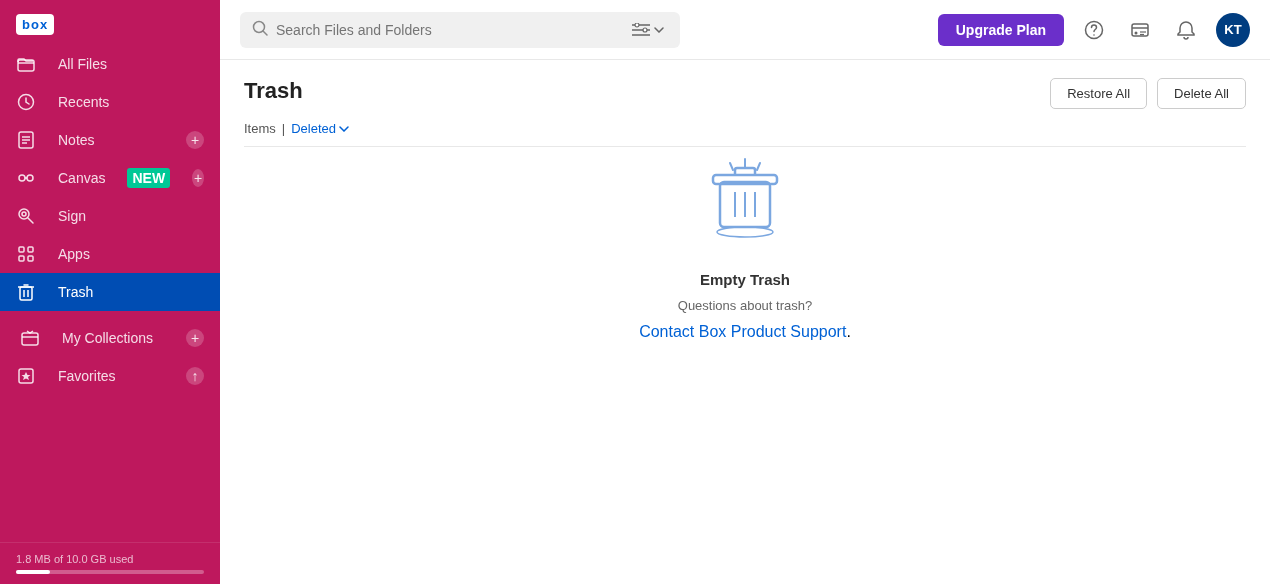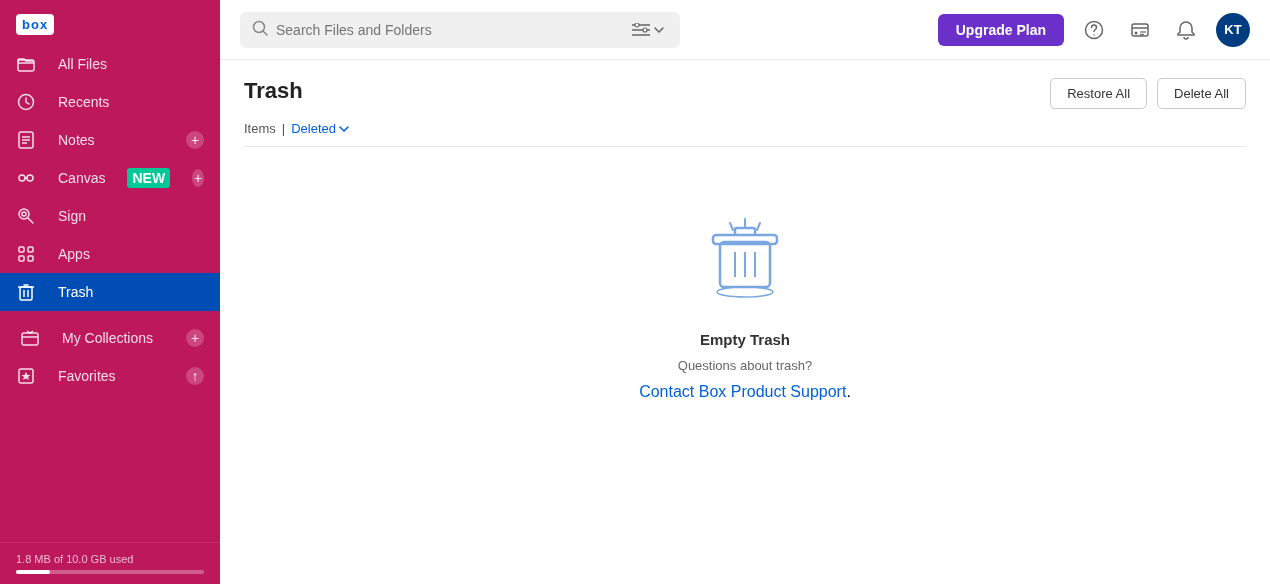--- a/index.html
+++ b/index.html
@@ -202,21 +202,20 @@
 
     
     .divider { height: 1px; background: #e8e8e8; margin: 0 24px; flex-shrink: 0; }
 
     
     #empty-state {
       flex: 1;
       display: flex;
       flex-direction: column;
       align-items: center;
-      justify-content: center;
       gap: 10px;
       padding-bottom: 40px;
     }
     .empty-icon { margin-bottom: 10px; }
     .empty-title { font-size: 15px; font-weight: 600; color: #333; }
     .empty-sub { font-size: 13px; color: #666; }
     .empty-link { color: #0061d5; text-decoration: none; }
 
     
     #details-panel {

